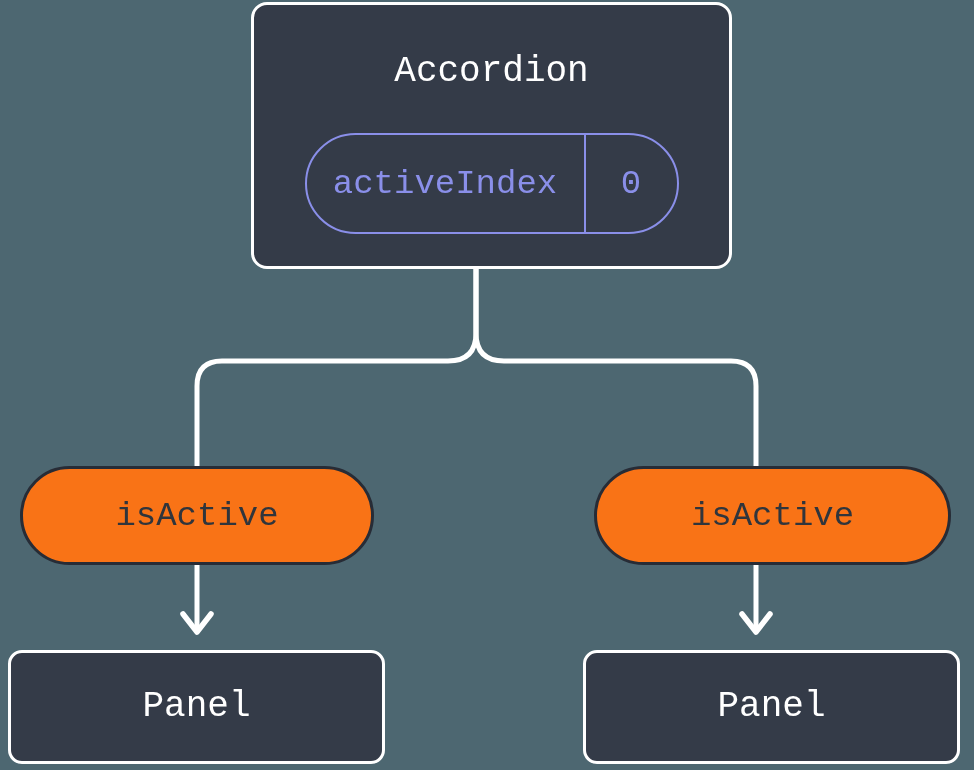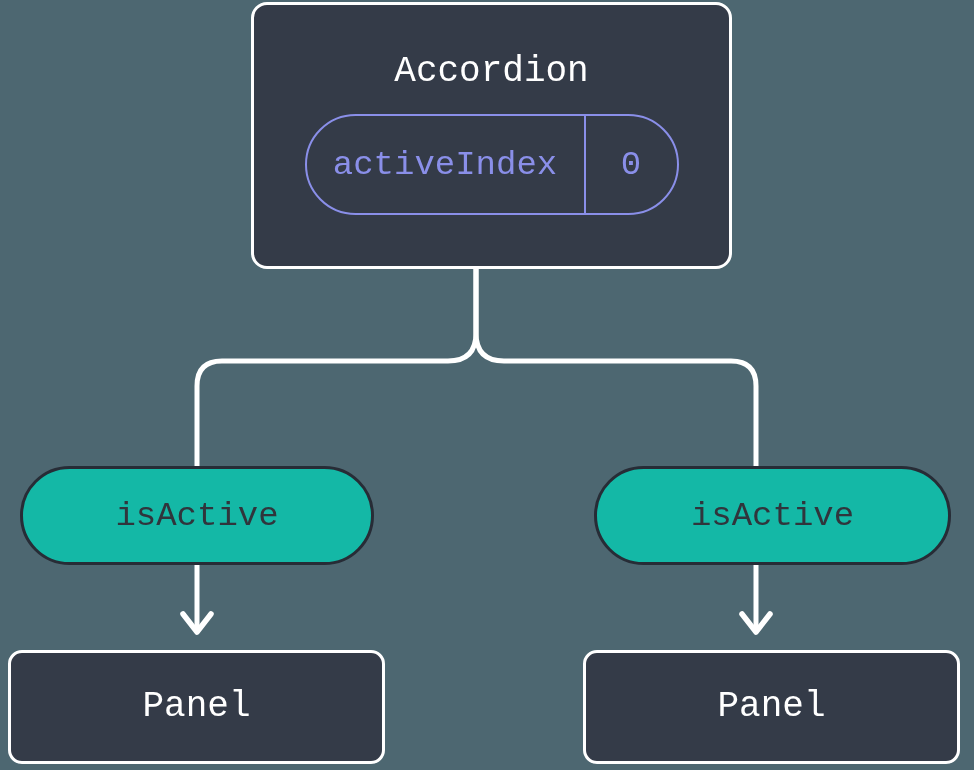--- a/index.html
+++ b/index.html
@@ -38,21 +38,21 @@
   }
   .root-node {
     left: 251px;
     top: 2px;
     width: 481px;
     height: 267px;
     padding-top: 46px;
   }
   .state-pill {
     box-sizing: border-box;
-    margin-top: 21px;
+    margin-top: 40px;
     width: 374px;
     height: 101px;
     border: 2.5px solid #8A8FE9;
     border-radius: 51px;
     display: flex;
     align-items: stretch;
     color: #8A8FE9;
     font-size: 34px;
   }
   .state-pill .pill-label {
@@ -66,21 +66,21 @@
     border-left: 2.5px solid #8A8FE9;
     display: flex;
     align-items: center;
     justify-content: center;
   }
   .prop-pill {
     position: absolute;
     box-sizing: border-box;
     top: 466px;
     height: 99px;
-    background: #14b8a6;
+    background: #f97316;
     border: 3px solid #272C36;
     border-radius: 50px;
     display: flex;
     align-items: stretch;
     color: #30353C;
     font-size: 34px;
     z-index: 1;
   }
   .prop-pill .pill-label {
     flex: 1;

